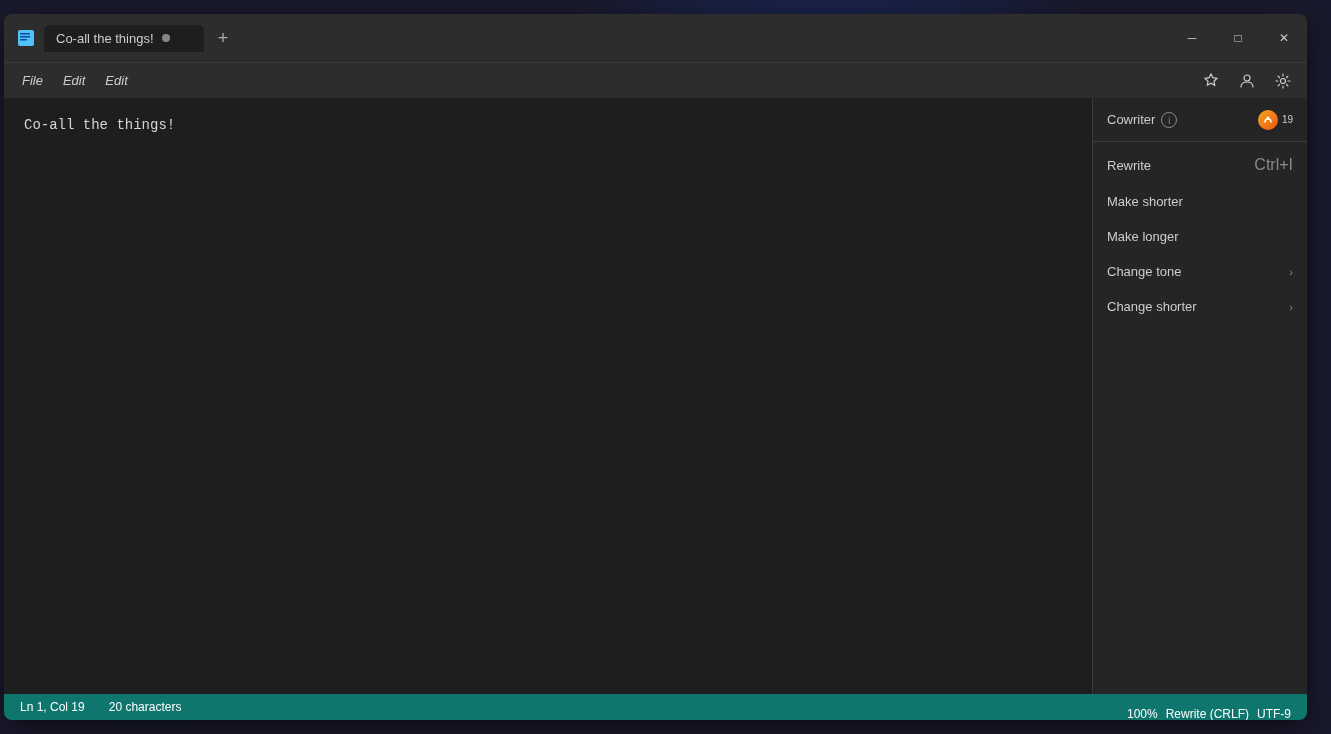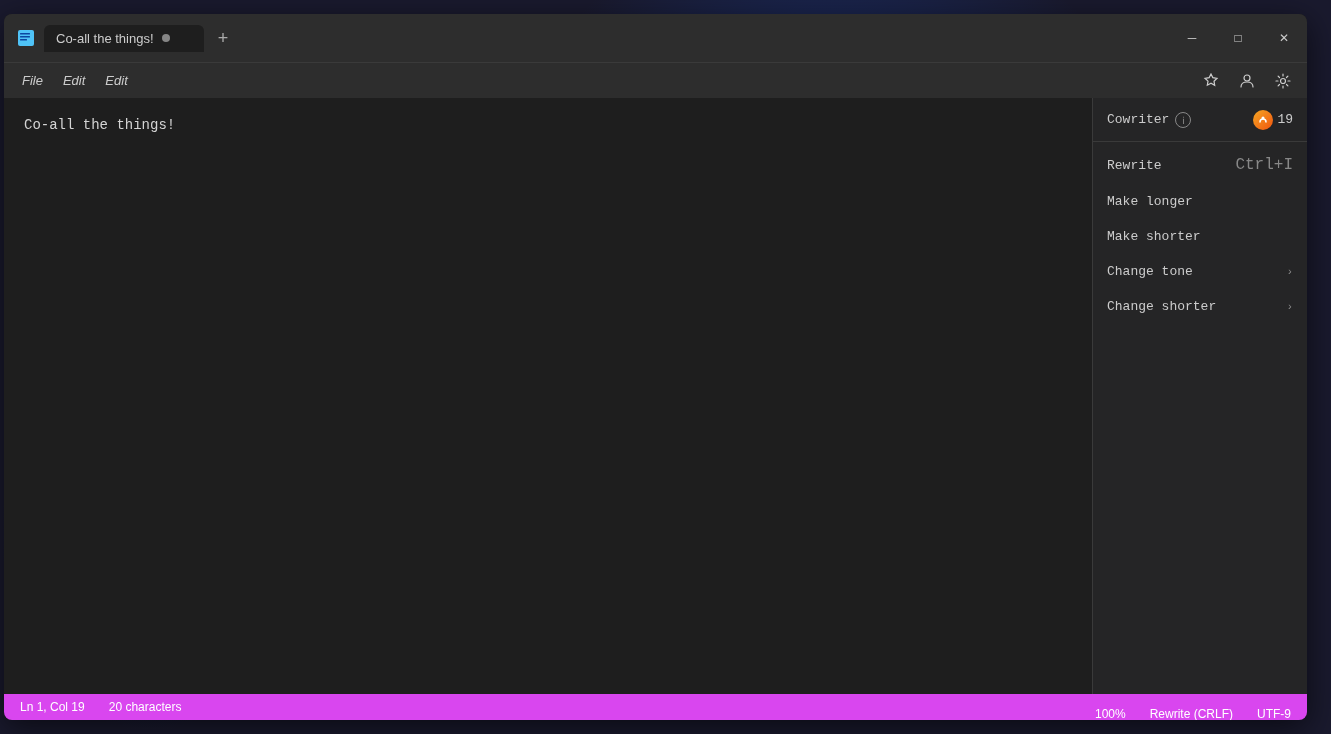--- a/index.html
+++ b/index.html
@@ -170,21 +170,20 @@
     }
 
     
     .cowriter-panel {
       width: 215px;
       background: #252526;
       border-left: 1px solid #3a3a3a;
       display: flex;
       flex-direction: column;
       flex-shrink: 0;
-      font-family: Liberation Mono, monospace;
     }
     .cowriter-header {
       height: 44px;
       display: flex;
       align-items: center;
       padding: 0 14px;
       border-bottom: 1px solid #3a3a3a;
       gap: 6px;
     }
     .cowriter-title {
@@ -215,21 +214,21 @@
       height: 20px;
       border-radius: 50%;
       background: linear-gradient(135deg, #f5a623, #f0550f);
       display: flex;
       align-items: center;
       justify-content: center;
       font-size: 11px;
       color: white;
     }
     .cowriter-count {
-      font-size: 13px;
+      font-size: 10px;
       color: #cccccc;
       text-align: center;
     }
 
     .cowriter-menu {
       display: flex;
       flex-direction: column;
       padding: 4px 0;
     }
     .cowriter-menu-item {
@@ -247,38 +246,37 @@
       color: #888;
     }
     .cowriter-chevron {
       font-size: 11px;
       color: #888;
     }
 
     
     .status-bar {
       height: 26px;
-      background: #d946ef;
+      background: #0f766e;
       display: flex;
       align-items: center;
       padding: 0 12px;
       flex-shrink: 0;
       gap: 16px;
     }
     .status-item {
       font-size: 12px;
       color: #ffffff;
       cursor: pointer;
       padding: 0 4px;
       border-radius: 3px;
     }
     .status-right {
       margin-left: auto;
       display: flex;
-      gap: 16px;
       margin-top: 14px;
     }
   </style>
 </head>
 <body>
 
 <div class="bg-blob bg-blob-1"></div>
 <div class="bg-blob bg-blob-2"></div>
 
 <div class="window">
@@ -355,25 +353,25 @@
       </div>
 
       <div class="cowriter-menu">
 
         <div class="cowriter-menu-item">
           <span>Rewrite</span>
           <span class="cowriter-shortcut">Ctrl+I</span>
         </div>
 
         <div class="cowriter-menu-item">
+          <span>Make shorter</span>
+        </div>
+
+        <div class="cowriter-menu-item">
           <span>Make longer</span>
-        </div>
-
-        <div class="cowriter-menu-item">
-          <span>Make shorter</span>
         </div>
 
         <div class="cowriter-menu-item">
           <span>Change tone</span>
           <span class="cowriter-chevron">›</span>
         </div>
 
         <div class="cowriter-menu-item">
           <span>Change shorter</span>
           <span class="cowriter-chevron">›</span>

